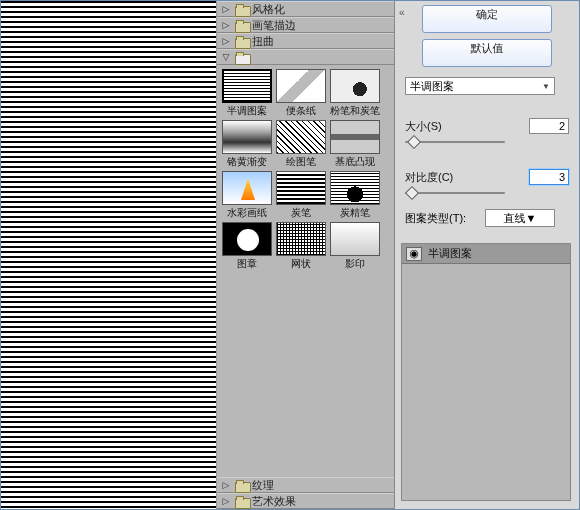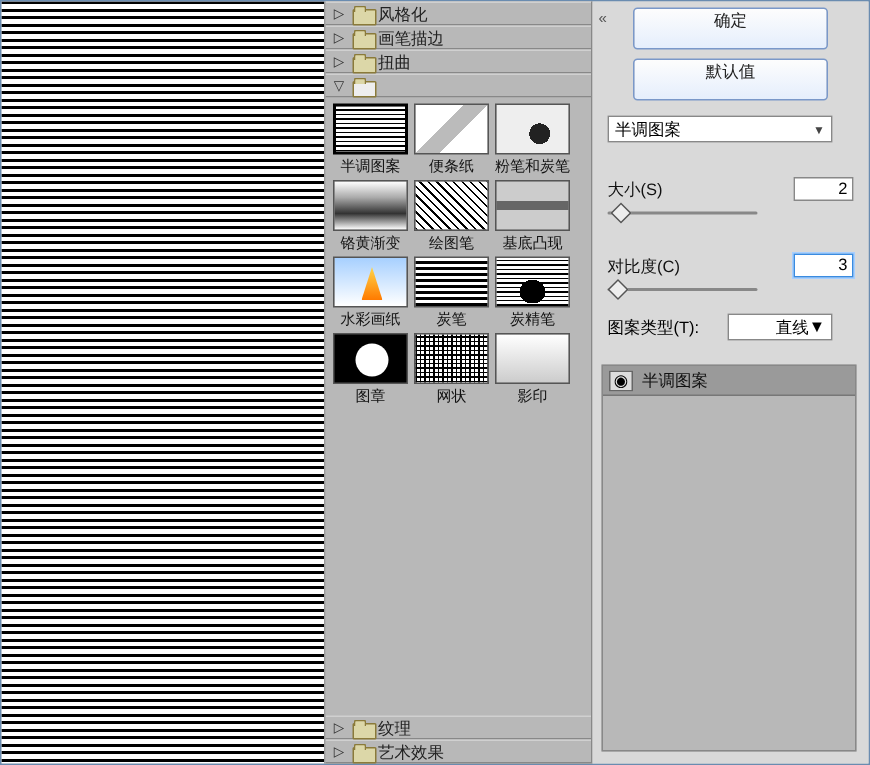--- a/index.html
+++ b/index.html
@@ -50,21 +50,21 @@
 .combo .arrow { font-size:8px; color:#444; }
 .slider-row { display:flex; align-items:center; margin-top:23px; }
 .slider-row .slabel { width:56px; color:#111; }
 .num-box { width:40px; height:16px; border:1px solid #888; background:#fff; text-align:right; padding:0 3px; line-height:14px;}
 .num-box.focused { border:1px solid #3a8be0; box-shadow:0 0 0 1px #a7cfff;}
 .slider-track { position:relative; margin:4px 0 2px 0; width:100px; height:8px;}
 .slider-track::before{content:"";position:absolute;top:3px;left:0;width:100%;height:2px;background:#888;border-radius:1px;}
 .slider-thumb{position:absolute;top:-1px;width:10px;height:10px;border:1px solid #555;background:#eee;transform:rotate(45deg);}
 .type-row{display:flex;align-items:center;margin-top:12px;}
 .type-row .tlabel{width:80px;}
-.type-combo{width:70px;height:18px;border:1px solid #888;background:#fff;display:flex;align-items:center;justify-content:flex-end;padding:0 4px;cursor:pointer;}
+.type-combo{width:70px;height:18px;border:1px solid #888;background:#fff;display:flex;align-items:center;justify-content:center;padding:0 4px;cursor:pointer;}
 .right-bottom { flex:1; margin:6px 8px 8px 6px; border:1px solid #888; background:#b8b8b8; }
 .layer-row { display:flex; align-items:center; height:20px; background:#9a9a9a; border-bottom:1px solid #777; padding:0 4px;}
 .eye { width:16px; height:14px; border:1px solid #666; background:#ddd; display:flex;align-items:center;justify-content:center; font-size:10px;}
 .layer-lbl { margin-left:6px; color:#111;}
 </style>
 </head>
 <body>
 
 <div class="window">
   <div class="preview-pane">

